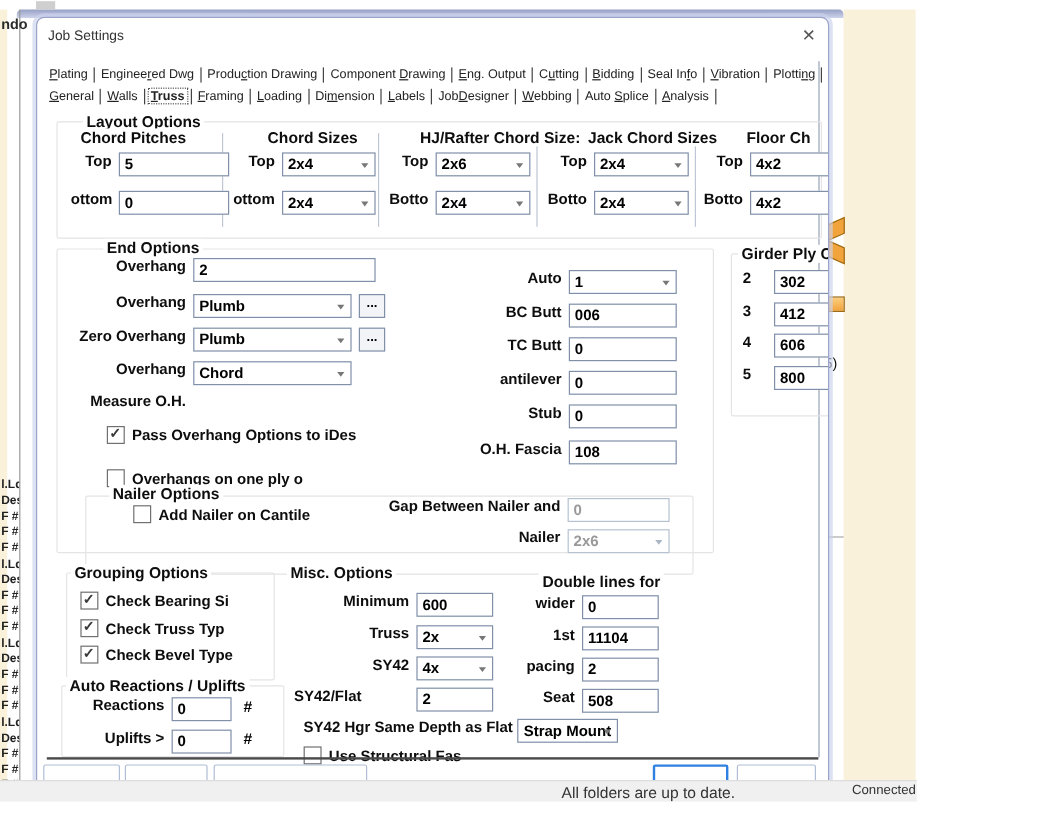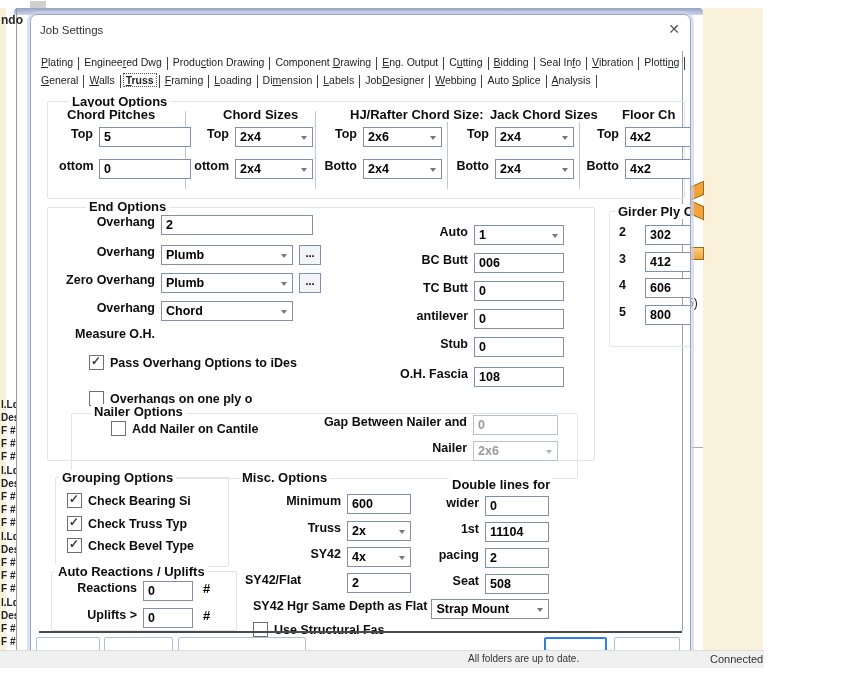--- a/index.html
+++ b/index.html
@@ -20,21 +20,21 @@
   .truss-shape{position:absolute;z-index:2;border:1px solid #9c6a14}
   #truss-1{left:689px;top:184px;width:13px;height:12px;background:#f2a43c;transform:skewY(-24deg)}
   #truss-2{left:689px;top:203px;width:13px;height:12px;background:#f2a43c;transform:skewY(24deg)}
   #truss-3{left:689px;top:247px;width:13px;height:11px;background:linear-gradient(#fbce7d,#f2a43c)}
   #truss-note{position:absolute;left:687px;top:296px;font-size:12px;color:#111;z-index:2}
   #sliver-hline{position:absolute;left:689px;top:447px;width:14px;height:1px;background:#aaa;z-index:2}
 
   
   #status-bar{position:absolute;left:0;top:650px;width:764px;height:17px;background:#f0f0f0;
               border-top:1px solid #dcdcdc;overflow:hidden;z-index:8}
-  #status-msg{position:absolute;left:468px;top:2px;font-size:10px;color:#333;white-space:nowrap}
+  #status-msg{position:absolute;left:468px;top:2px;font-size:13px;color:#333;white-space:nowrap}
   #status-conn{position:absolute;left:710px;top:2px;font-size:11px;color:#333;white-space:nowrap}
 
   
   #dialog{position:absolute;left:30px;top:14px;width:659px;height:636px;background:#fff;
           border:1px solid #9ba3c9;border-radius:7px 7px 0 0;
           box-shadow:0 0 0 3px rgba(203,210,236,.65);overflow:hidden;z-index:5}
   #dlg-title{position:absolute;left:9px;top:9px;font-size:11.5px;color:#333}
   #dlg-close{position:absolute;right:7px;top:5px;width:18px;height:18px;text-align:center;
              line-height:18px;font-size:14px;color:#555;cursor:pointer}
 
@@ -357,21 +357,21 @@
         <span>4x</span>
         <span class="ar"></span>
       </div>
   </div>
   <div class="row" style="left:214px;top:558px">
     <span class="lb left" style="width:96px">SY42/Flat</span>
     <input class="fld" style="width: 64px;" value="2">
   </div>
   <div class="row" style="left:222px;top:584px">
     <span class="lb left" style="padding-right:4px">SY42 Hgr Same Depth as Flat</span>
-    <div class="fld dd" style="width:118px">
+    <div class="fld dd" style="width:84px">
         <span>Strap Mount</span>
         <span class="ar"></span>
       </div>
   </div>
   <div class="cbrow" style="left:222px;top:607px">
     <span class="cb"></span>
     <span class="cbl">Use Structural Fas</span>
   </div>
 
   <div class="hdr" style="left:418px;top:462px">Double lines for</div>

